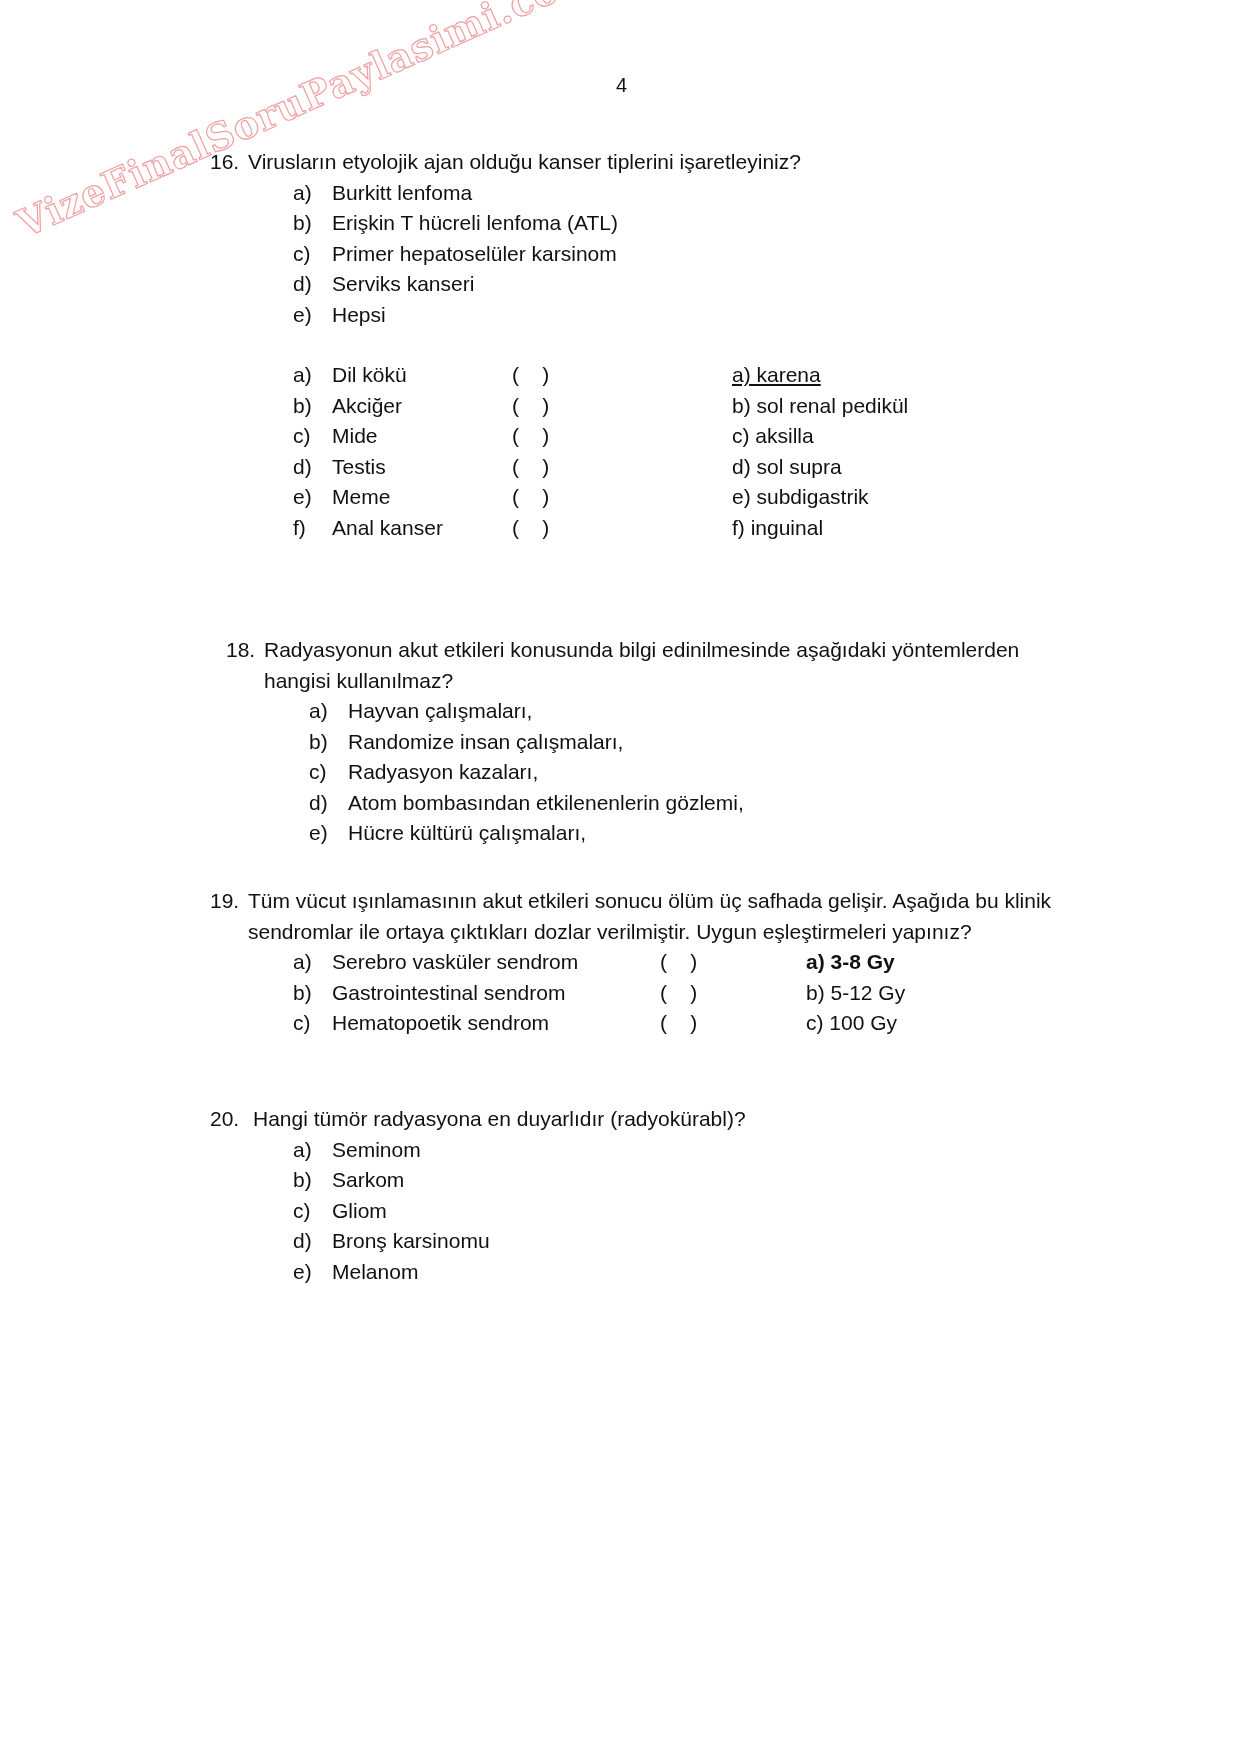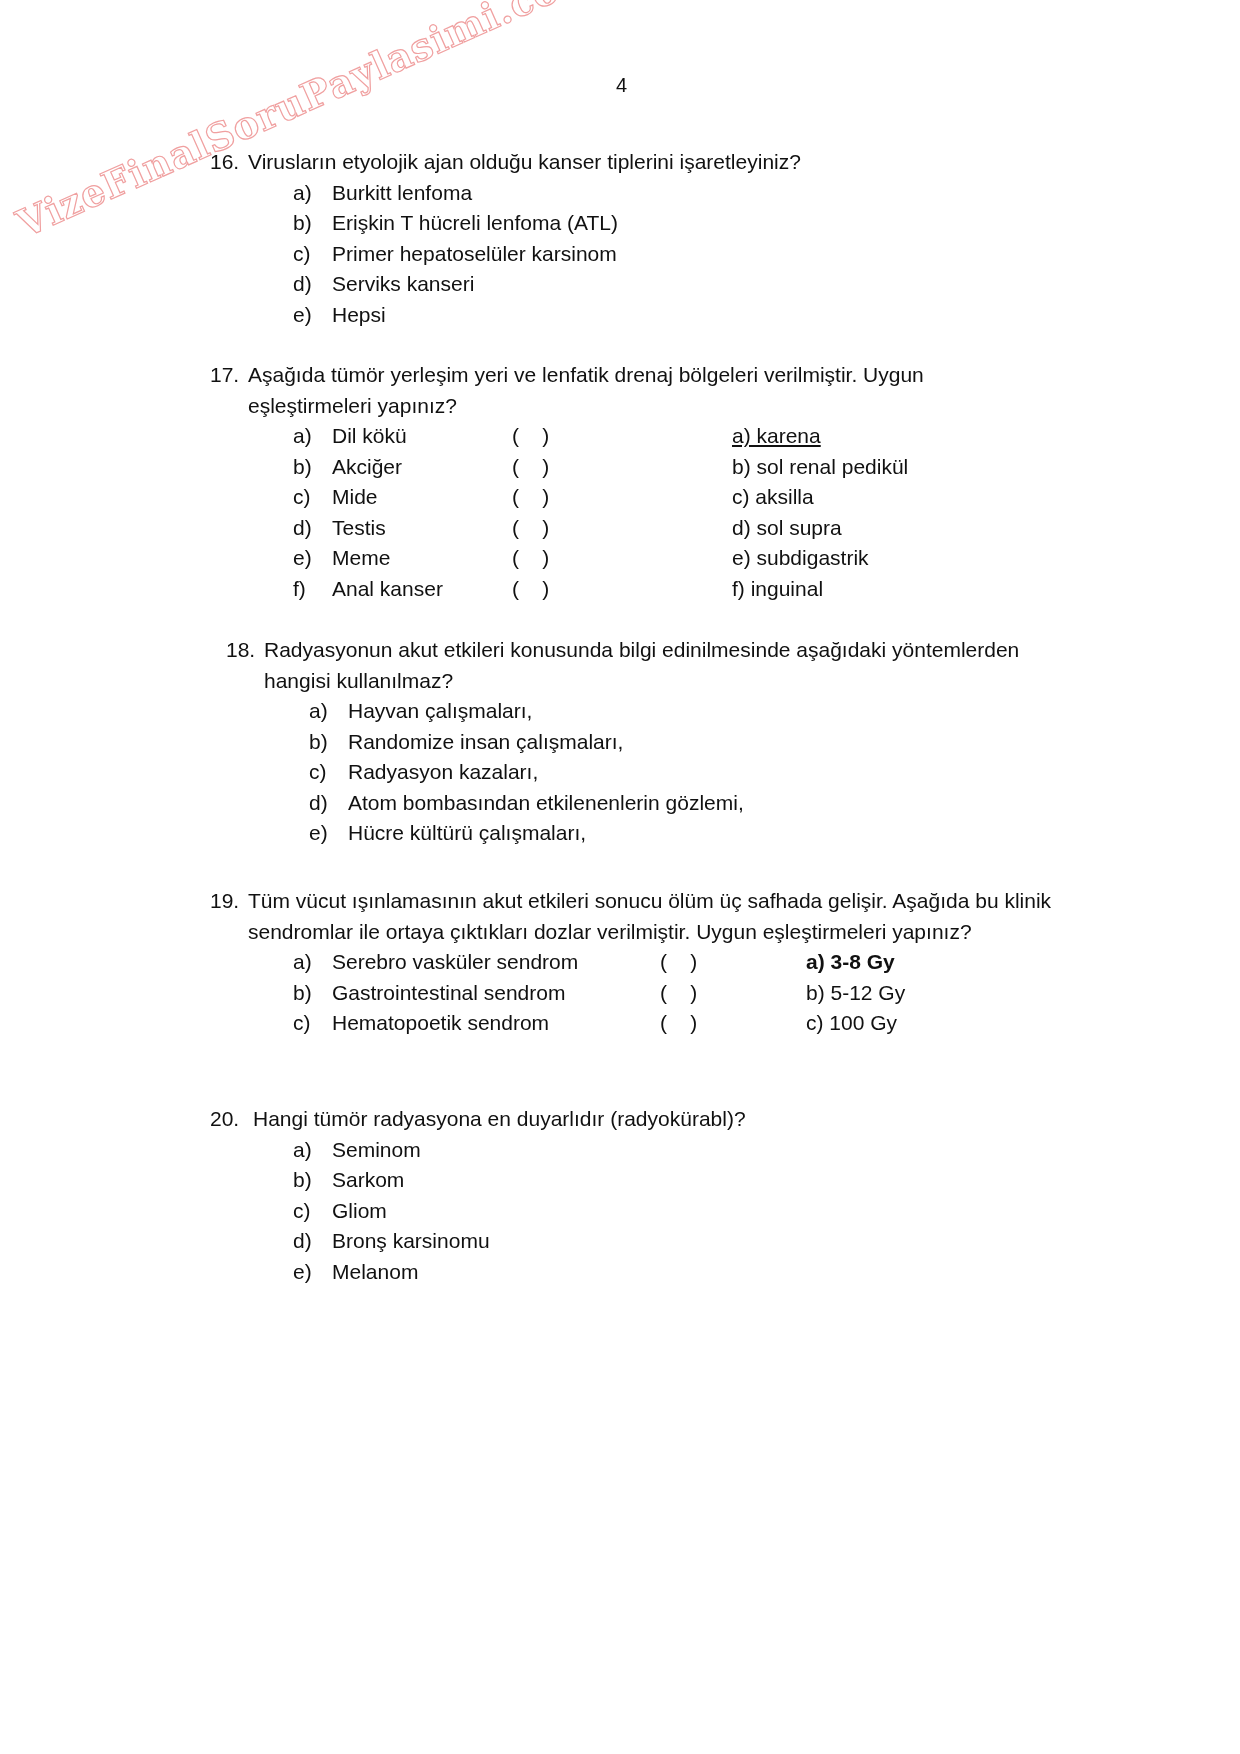--- a/index.html
+++ b/index.html
@@ -56,24 +56,20 @@
       <span class="opt-letter">d)</span>
       <span class="opt-text">Serviks kanseri</span>
     </div>
   <div class="opt">
       <span class="opt-letter">e)</span>
       <span class="opt-text">Hepsi</span>
     </div>
 </div>
 
 <div class="q" style="top:360px; width:790px;">
-  <div class="q-stem">
-    <span class="q-num">17.</span>
-    <span class="q-text">Aşağıda tümör yerleşim yeri ve lenfatik drenaj bölgeleri verilmiştir. Uygun eşleştirmeleri yapınız?</span>
-  </div>
   <div class="opt">
       <span class="opt-letter">a)</span>
       <span class="opt-text">Dil kökü</span>
       <span class="paren" style="left:327px;">(    )</span>
       <span class="match" style="left:547px;text-decoration:underline;">a) karena</span>
     </div>
   <div class="opt">
       <span class="opt-letter">b)</span>
       <span class="opt-text">Akciğer</span>
       <span class="paren" style="left:327px;">(    )</span>

